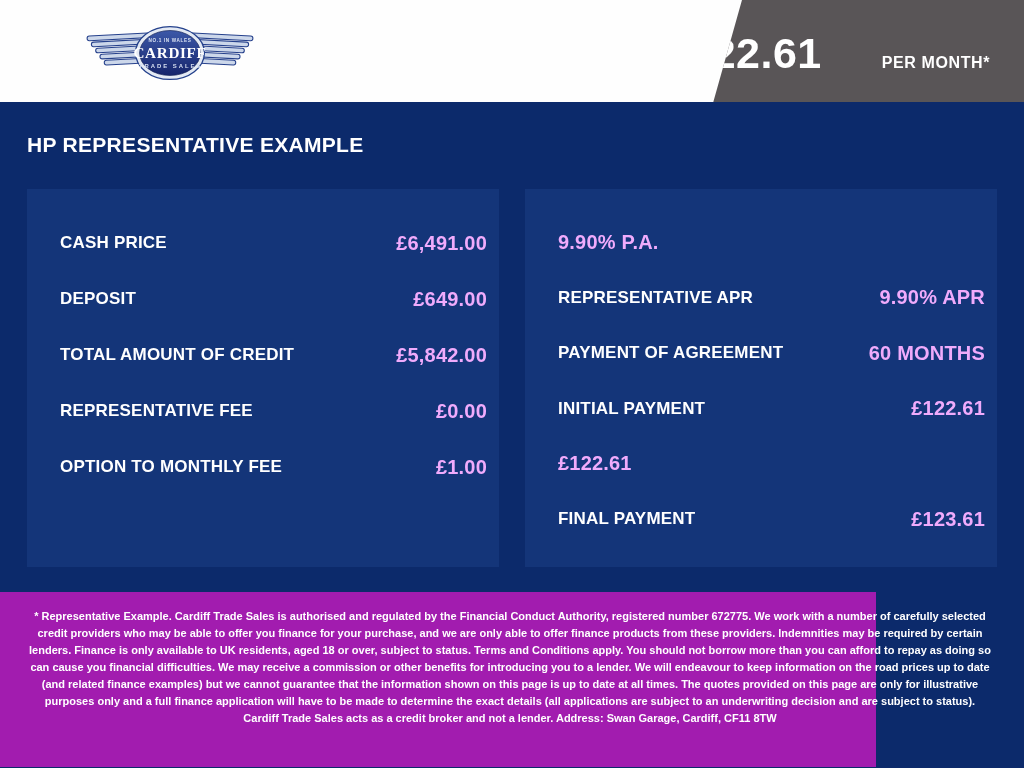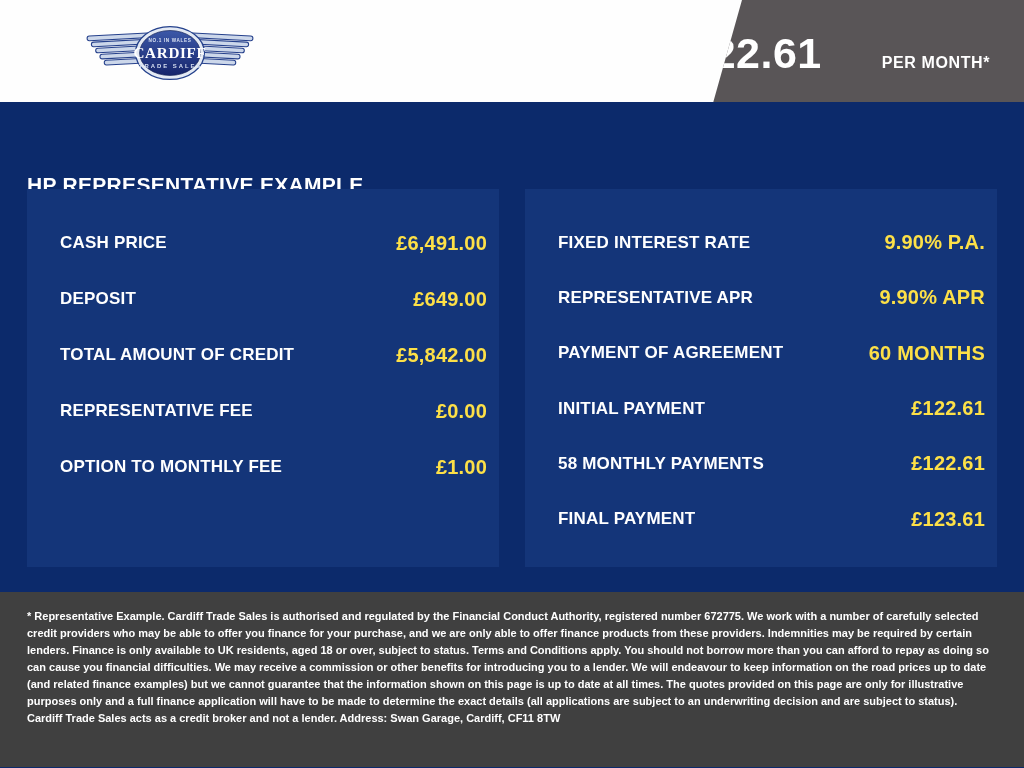--- a/index.html
+++ b/index.html
@@ -66,21 +66,20 @@
     background: #0c2a6b;
   }
   .page-title {
     position: absolute;
     left: 27px;
     top: 31px;
     color: #ffffff;
     font-size: 21px;
     font-weight: 700;
     letter-spacing: 0.3px;
-    margin-top: 40px;
   }
   .panels {
     position: absolute;
     left: 27px;
     top: 87px;
     width: 970px;
     height: 378px;
     display: flex;
     gap: 26px;
   }
@@ -98,33 +97,34 @@
     justify-content: space-between;
   }
   .finance-label {
     color: #ffffff;
     font-size: 17px;
     font-weight: 700;
     letter-spacing: 0.2px;
     white-space: nowrap;
   }
   .finance-value {
-    color: #fde047;
+    color: #f0abfc;
     font-size: 20px;
     font-weight: 700;
     letter-spacing: 0.2px;
     white-space: nowrap;
   }
 
   
   .footer {
     position: relative;
-    width: 1024px;
+    width: 876px;
     height: 175px;
-    background: #404040;
+    background: #a21caf;
+    text-align: center;
   }
   .disclaimer {
     position: absolute;
     left: 27px;
     top: 16px;
     width: 966px;
     color: #ffffff;
     font-size: 11px;
     font-weight: 700;
     line-height: 17px;
@@ -205,37 +205,35 @@
           <span class="finance-value">£0.00</span>
         </div>
         <div class="finance-row">
           <span class="finance-label">OPTION TO MONTHLY FEE</span>
           <span class="finance-value">£1.00</span>
         </div>
       </div>
 
       <div class="panel">
         <div class="finance-row">
-          <span class="finance-label">FIXED INTEREST RATE</span>
           <span class="finance-value">9.90% P.A.</span>
         </div>
         <div class="finance-row">
           <span class="finance-label">REPRESENTATIVE APR</span>
           <span class="finance-value">9.90% APR</span>
         </div>
         <div class="finance-row">
           <span class="finance-label">PAYMENT OF AGREEMENT</span>
           <span class="finance-value">60 MONTHS</span>
         </div>
         <div class="finance-row">
           <span class="finance-label">INITIAL PAYMENT</span>
           <span class="finance-value">£122.61</span>
         </div>
         <div class="finance-row">
-          <span class="finance-label">58 MONTHLY PAYMENTS</span>
           <span class="finance-value">£122.61</span>
         </div>
         <div class="finance-row">
           <span class="finance-label">FINAL PAYMENT</span>
           <span class="finance-value">£123.61</span>
         </div>
       </div>
 
     </div>
   </div>

